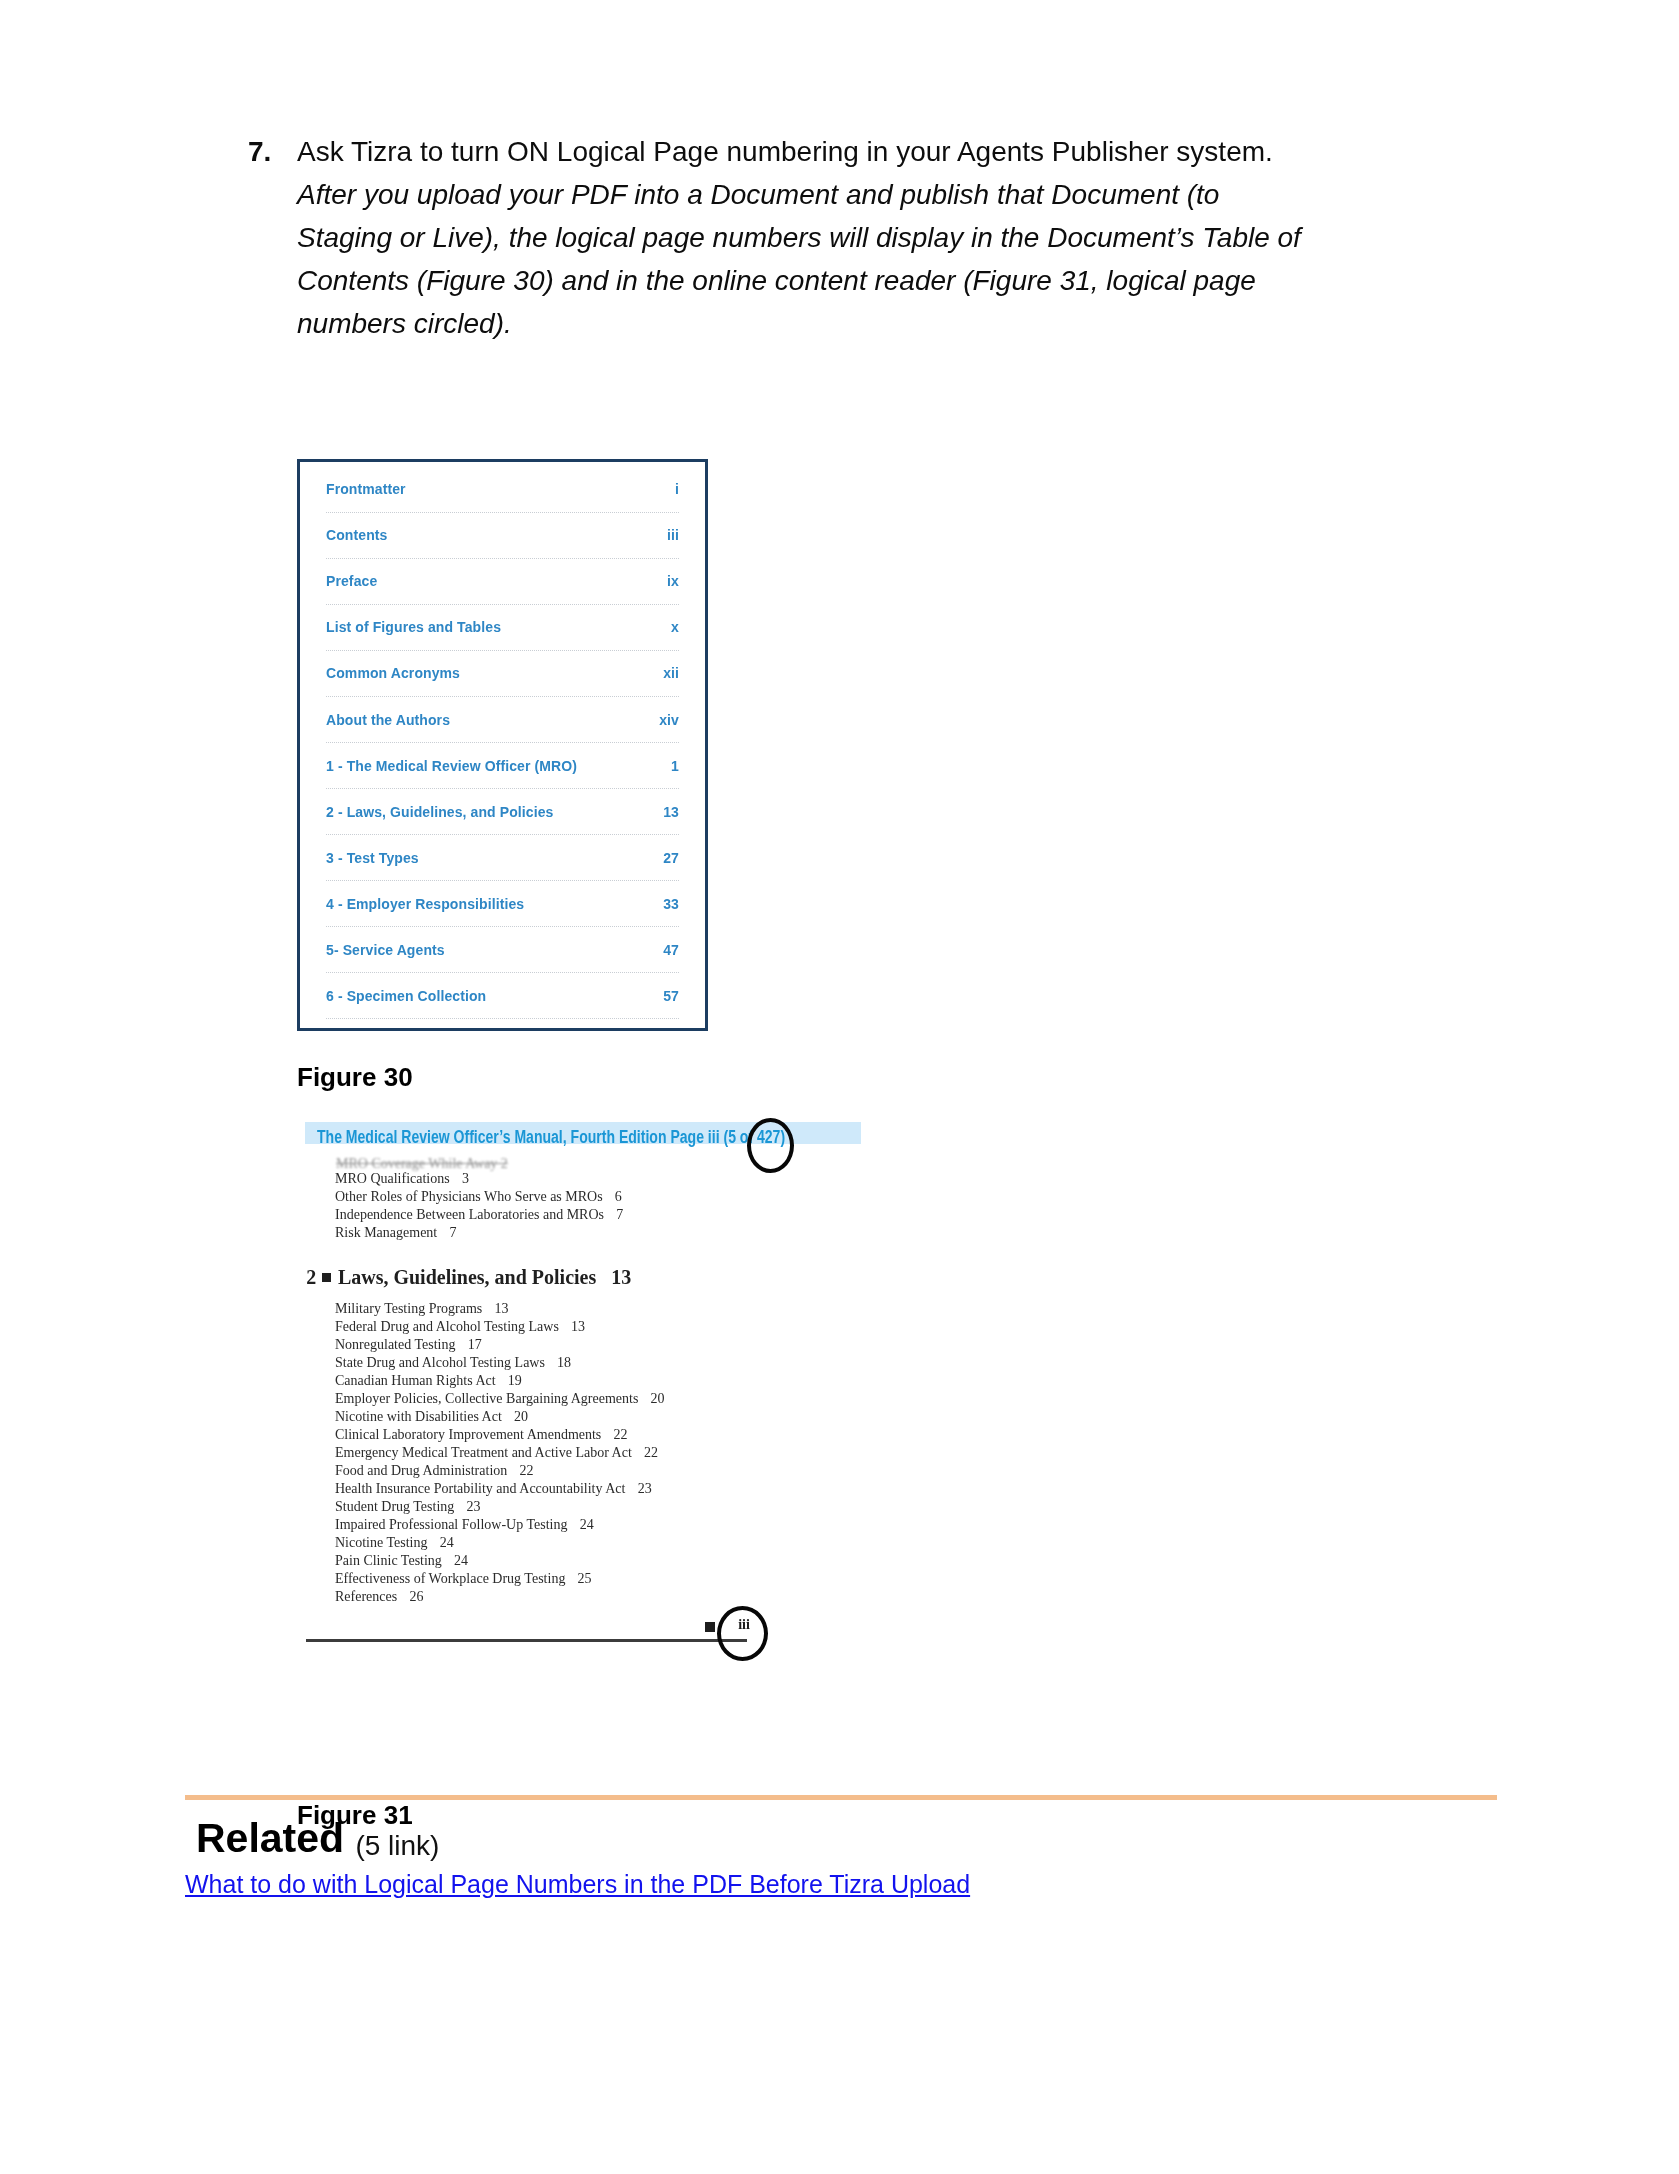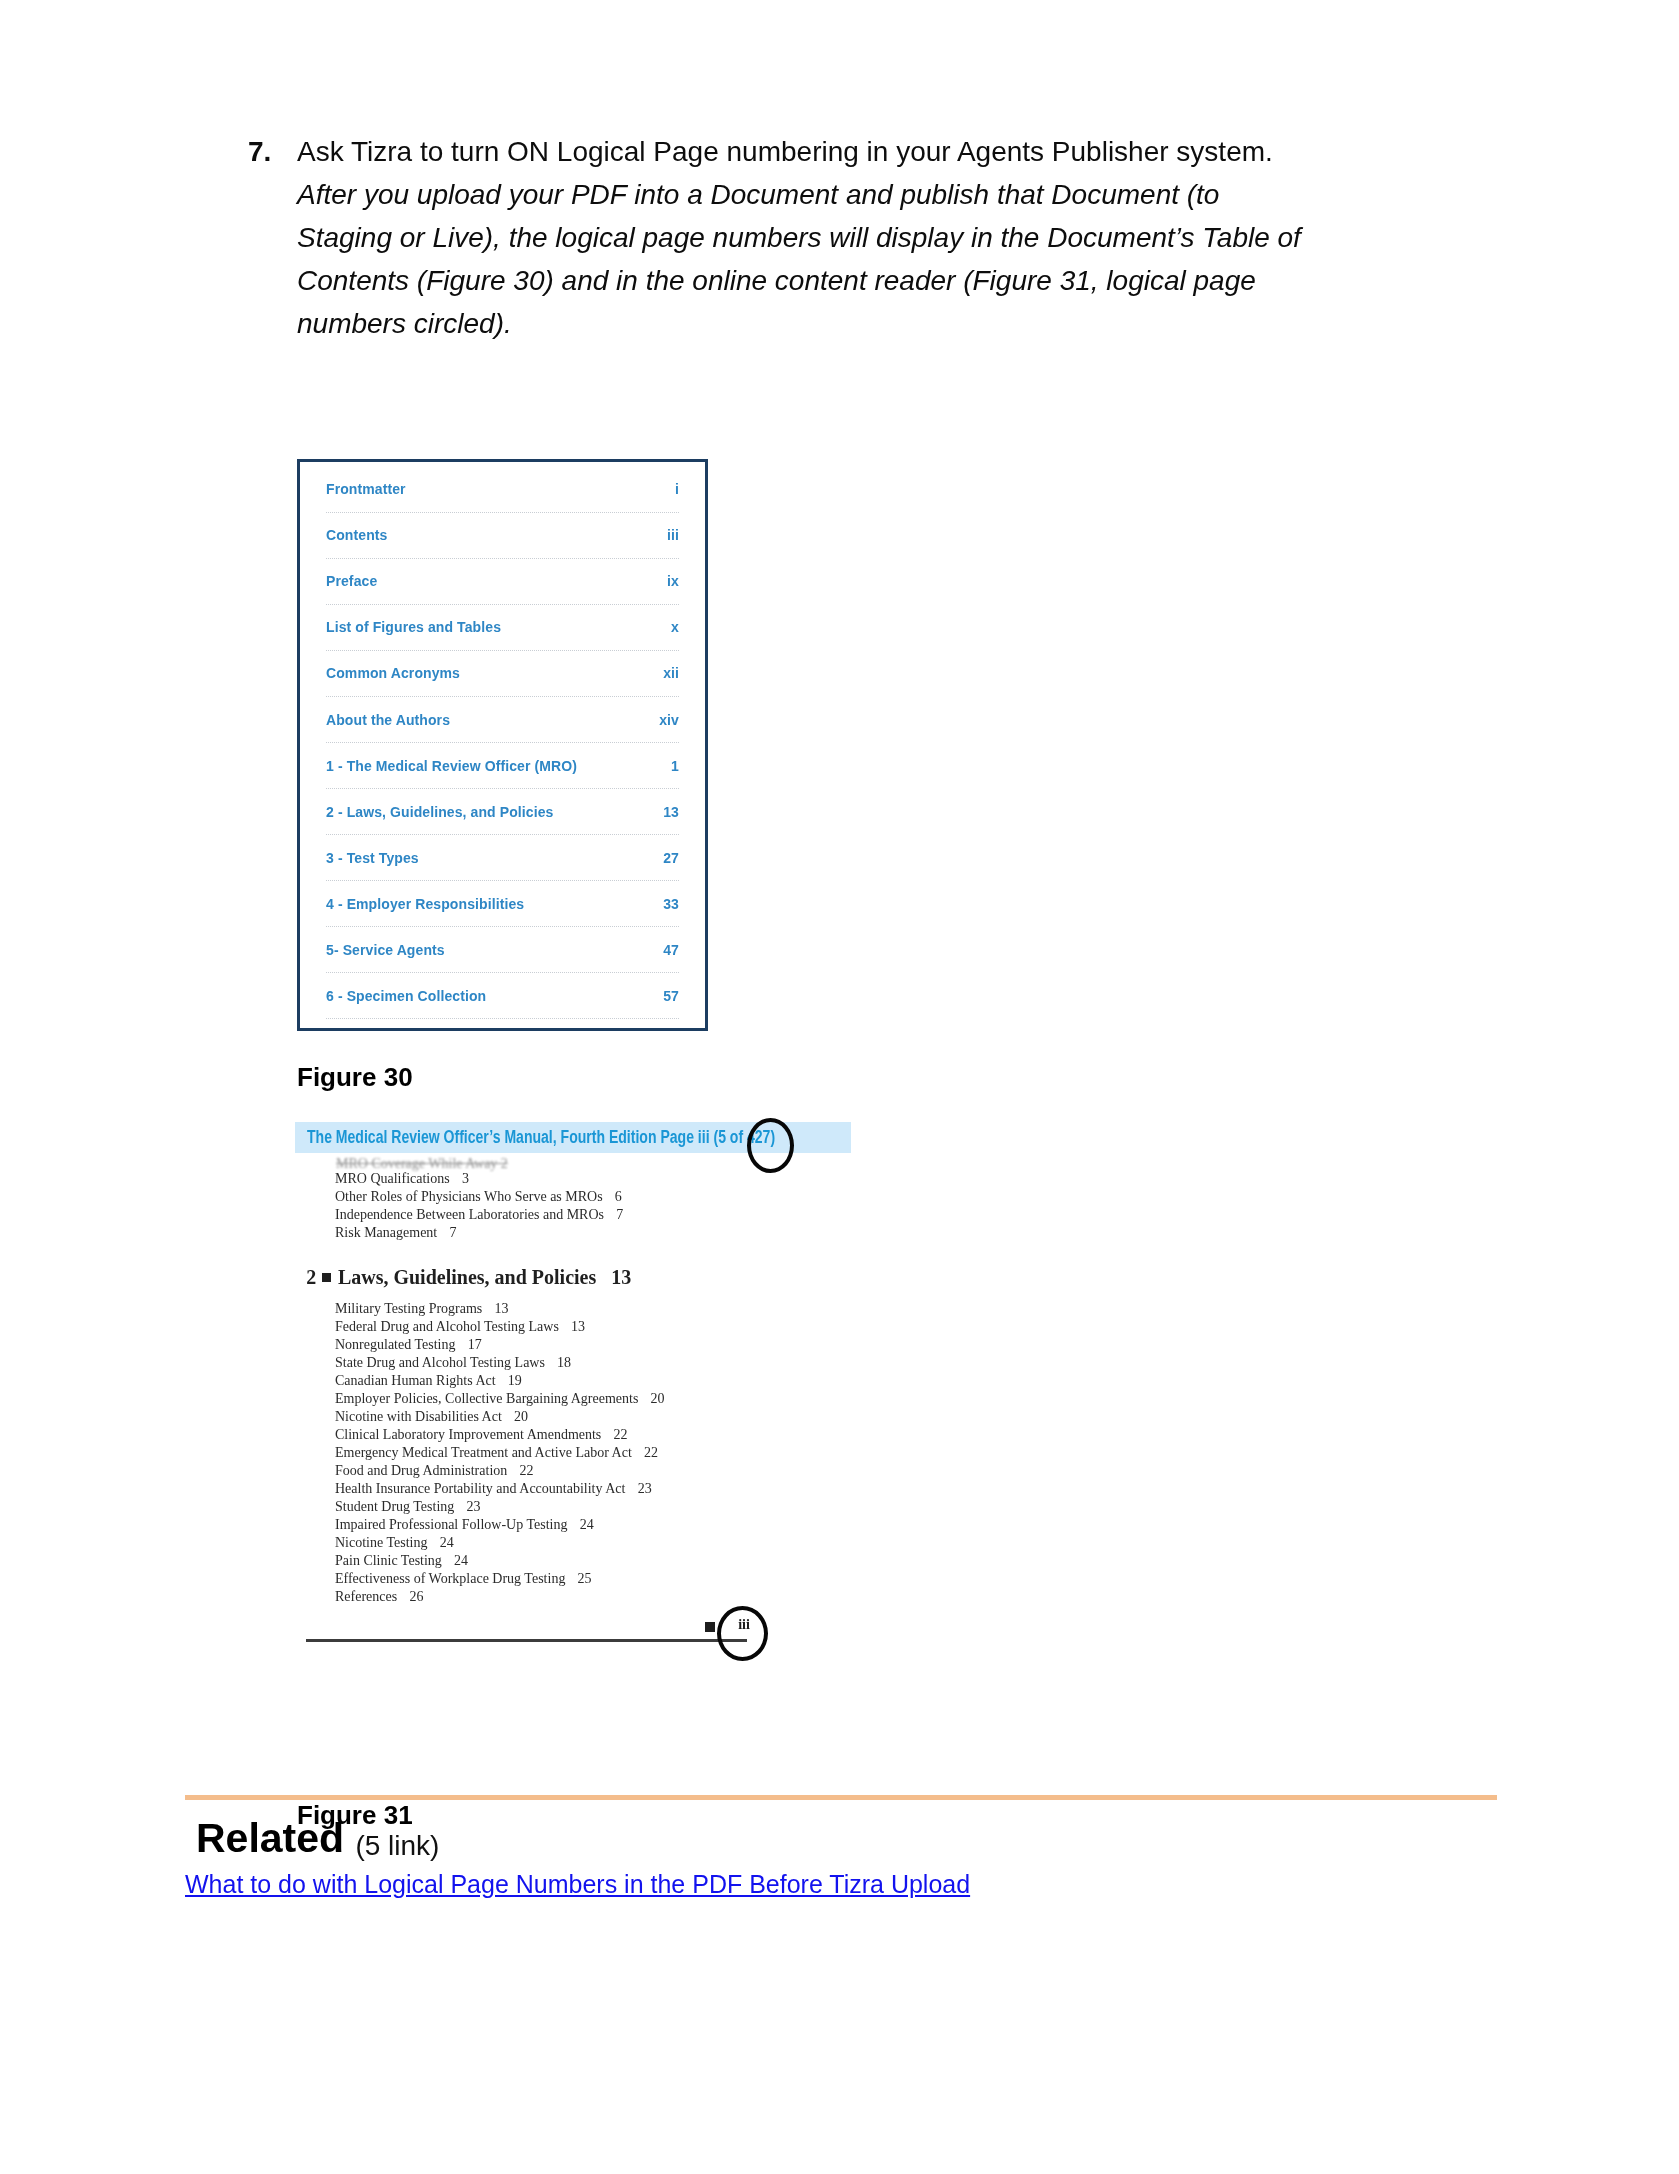--- a/index.html
+++ b/index.html
@@ -25,21 +25,21 @@
     border-bottom:1.9px dotted #c9ced4;
     font-size:14px;font-weight:bold;color:#2e86c5;letter-spacing:0.1px;
   }
   .fig-caption{position:absolute;font-size:26px;font-weight:bold;color:#000;}
   .cap30{left:297px;top:1062px;}
   .cap31{left:297px;top:1800px;}
 
   
   .fig31{position:absolute;left:295px;top:1122px;width:584px;height:565px;}
   .f31-bar{
-    position:absolute;left:0;top:0;width:556px;height:31px;
+    position:absolute;left:10px;top:0;width:556px;height:22px;
     background:#cfe9fa;overflow:visible;
   }
   .f31-bar-text{
     position:absolute;left:12.2px;top:0;display:inline-block;white-space:nowrap;
     font-size:18px;line-height:31px;font-weight:bold;color:#1a96d5;
     transform:scaleX(0.78);transform-origin:left center;
   }
   .faded-line{
     position:absolute;left:41px;top:34px;
     font-family:"Liberation Serif",serif;font-size:14px;color:#3a3a3a;

